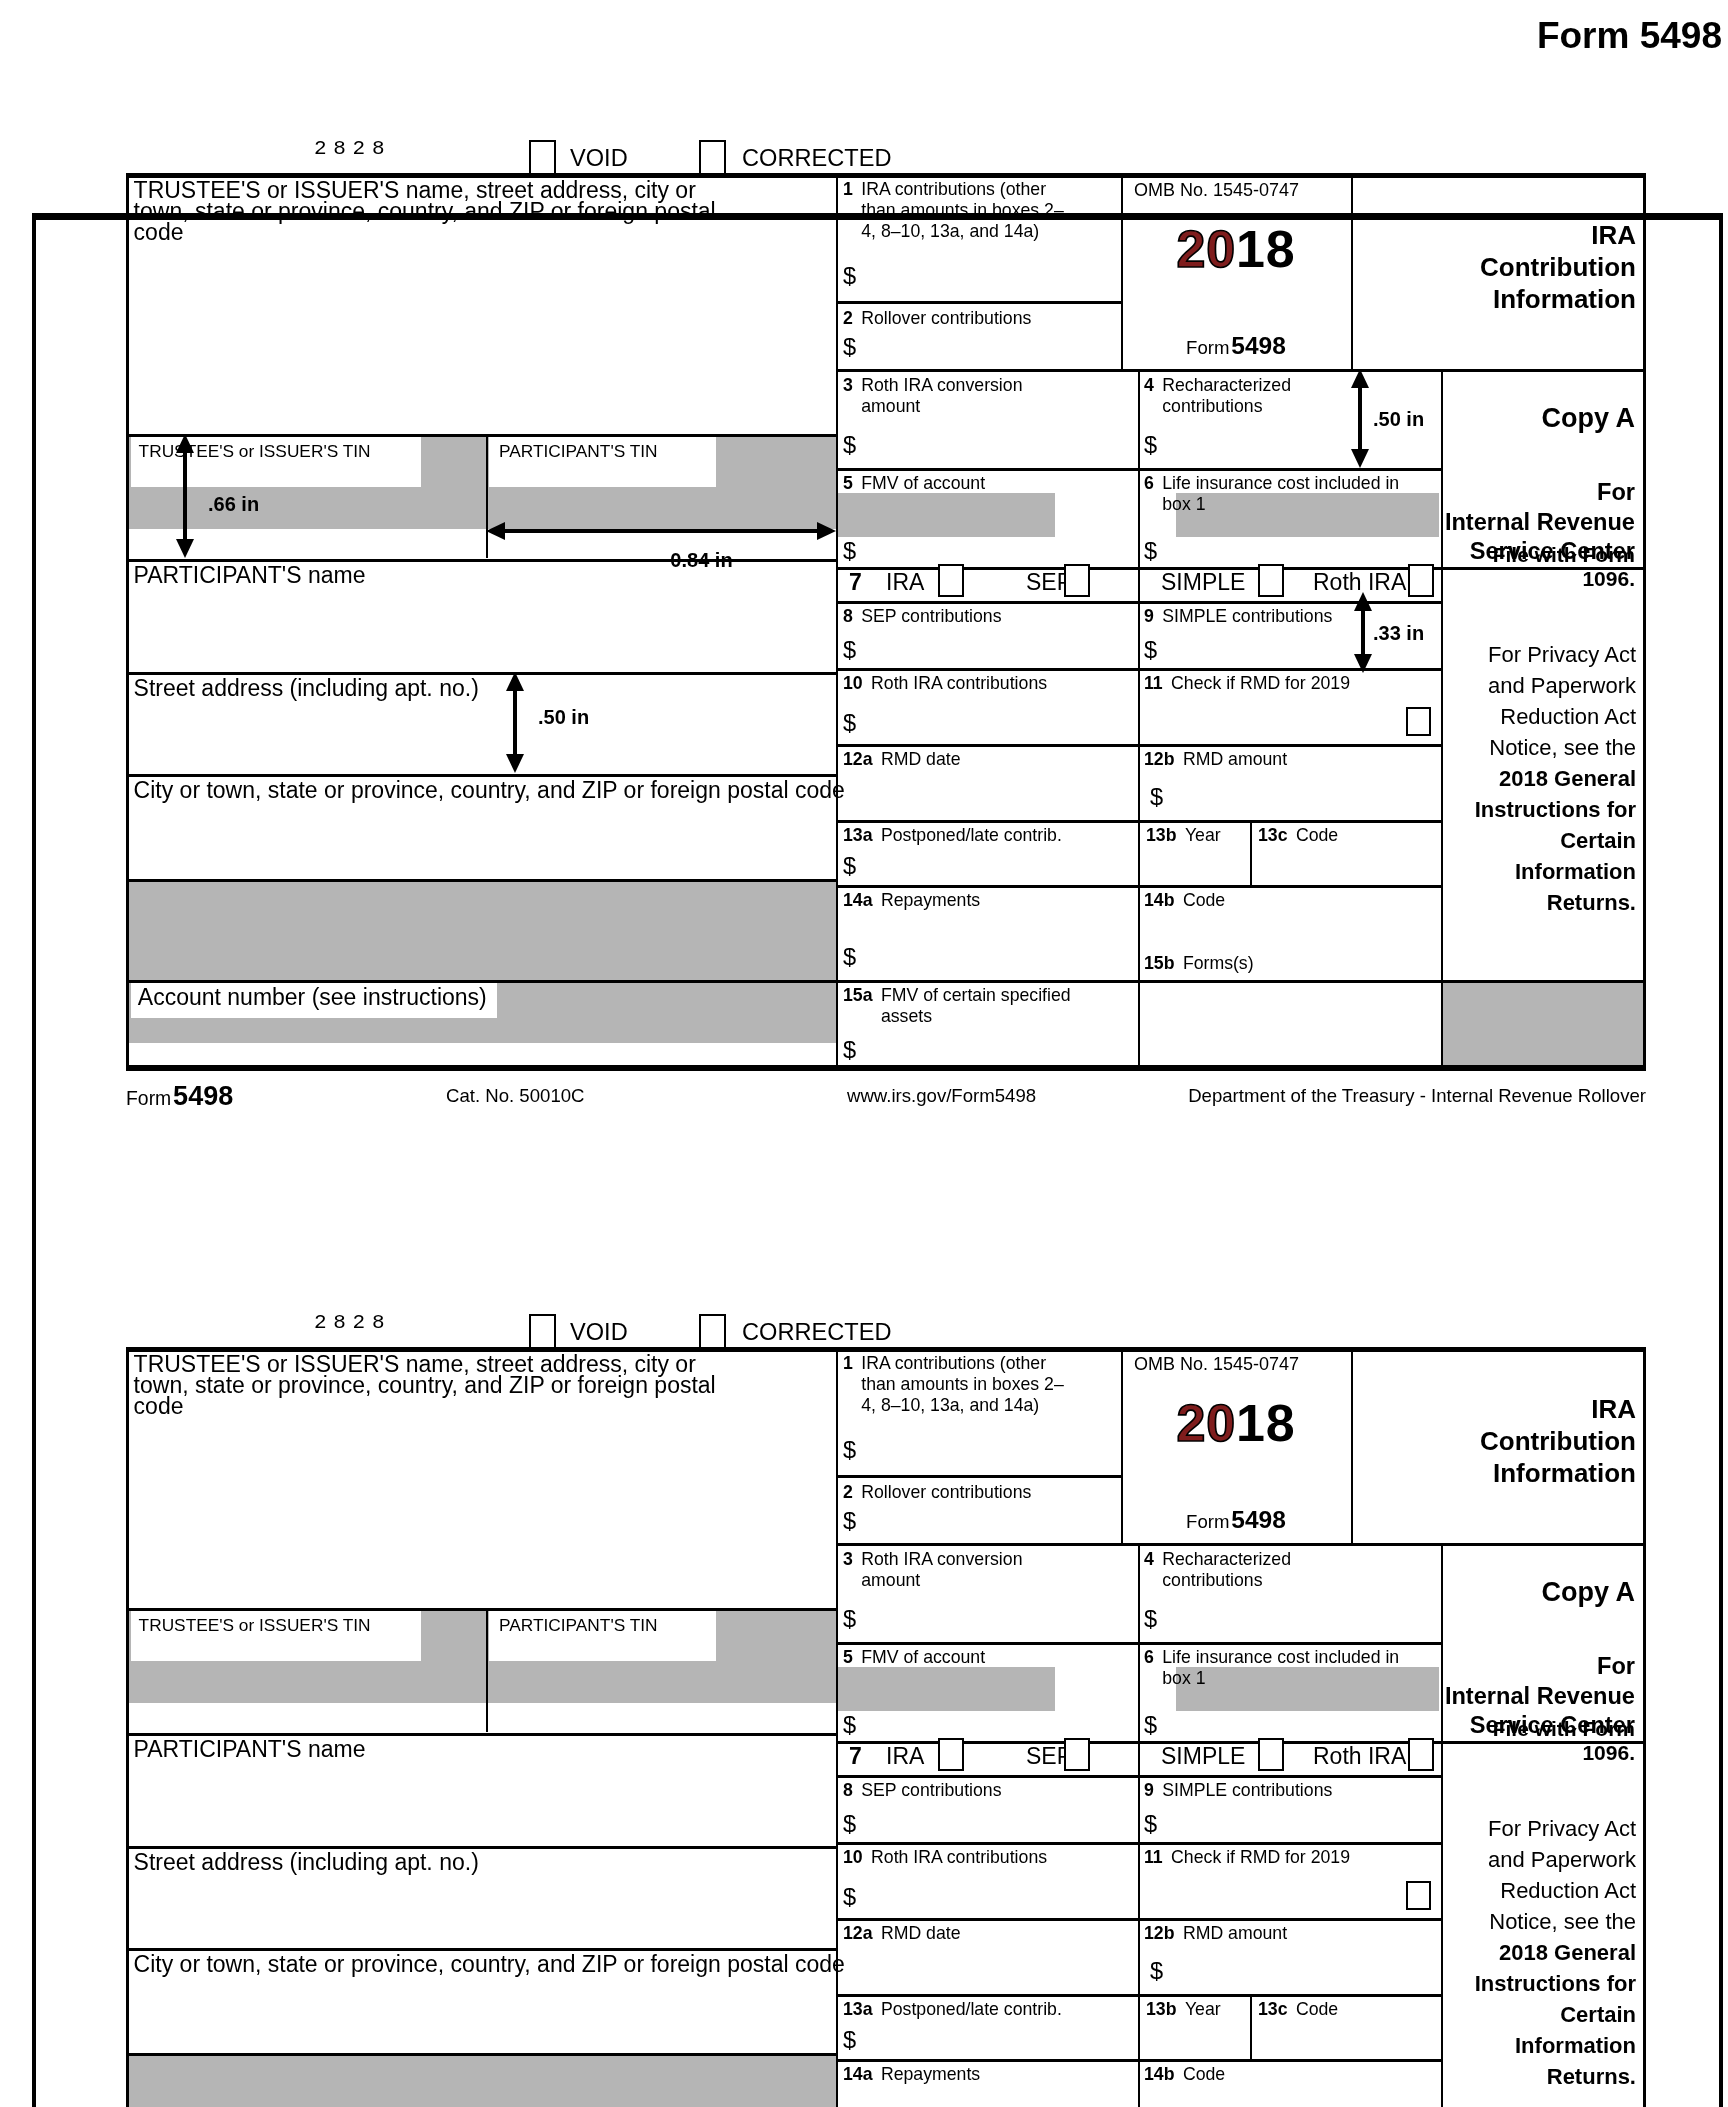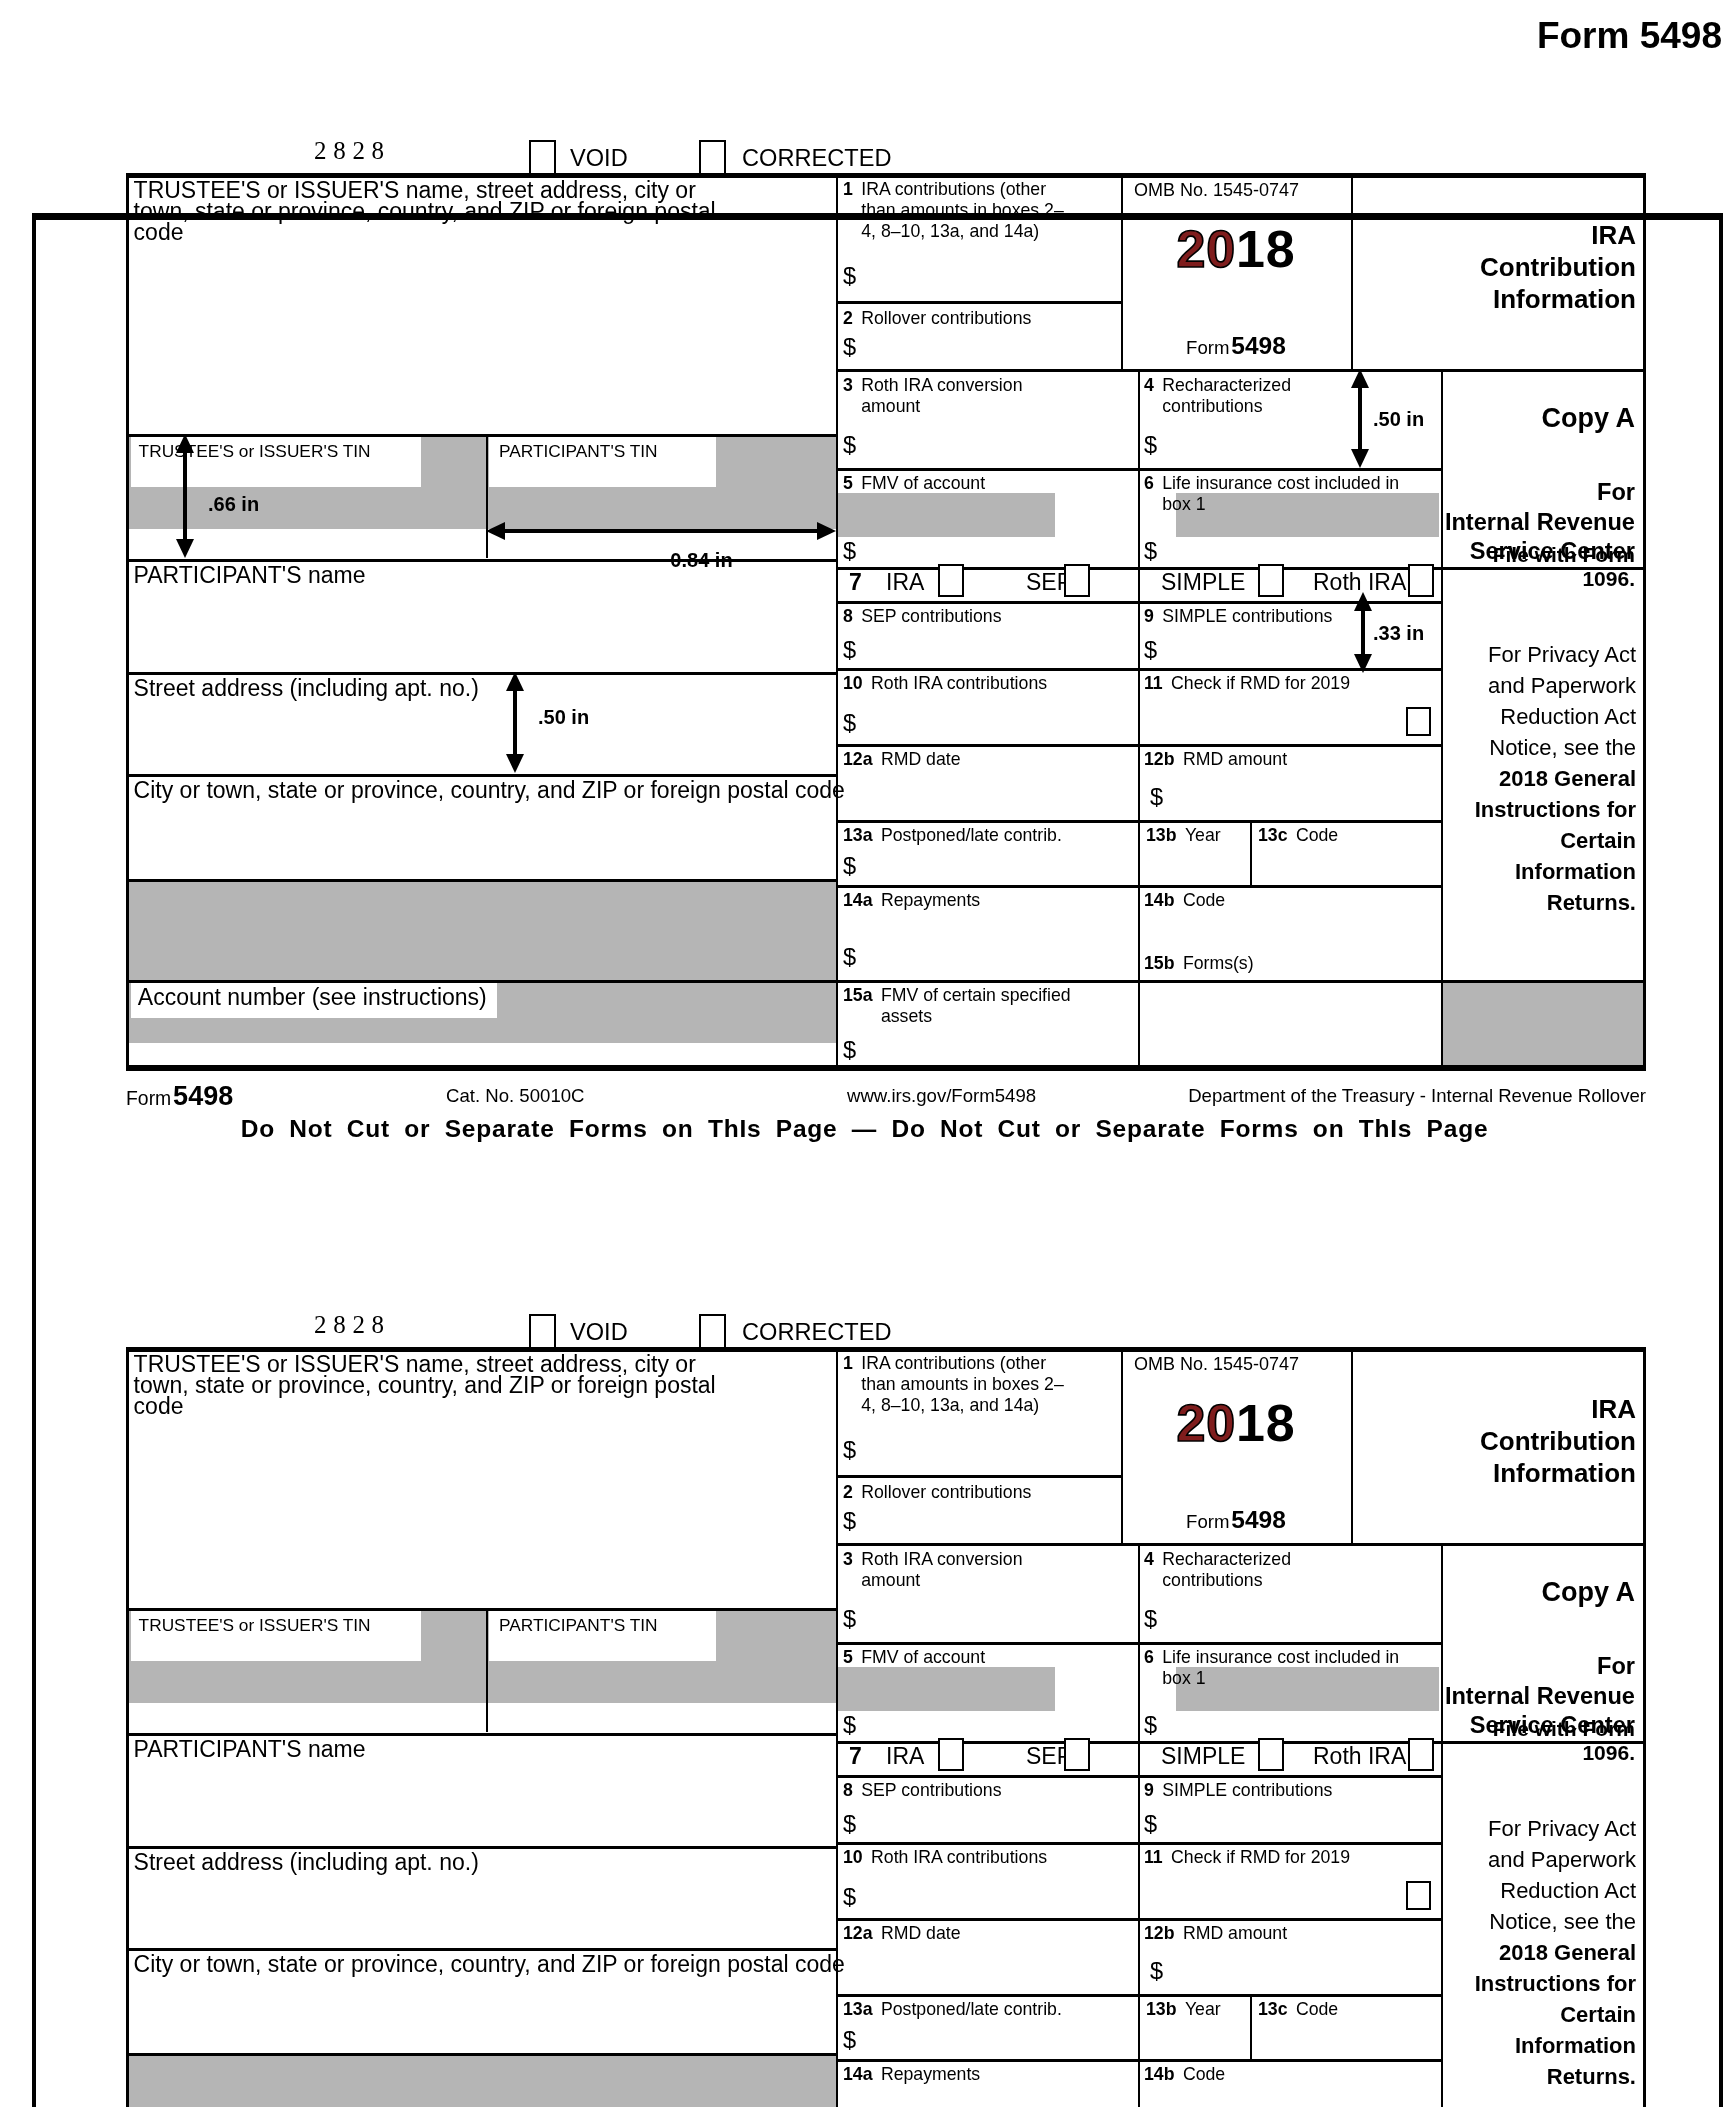--- a/index.html
+++ b/index.html
@@ -20,21 +20,21 @@
   .tframe{position:absolute;left:0;top:36px;width:1520px;height:898px;box-sizing:border-box;
           border:3.4px solid #000;border-top:5.9px solid #000;border-bottom:6.7px solid #000}
   .ann{position:absolute;z-index:6}
   .tri-up,.tri-down,.tri-left,.tri-right{position:absolute;width:0;height:0}
   .tri-up{border-left:9.3px solid transparent;border-right:9.3px solid transparent;border-bottom:19.4px solid #000}
   .tri-down{border-left:9.3px solid transparent;border-right:9.3px solid transparent;border-top:19.4px solid #000}
   .tri-left{border-top:9.3px solid transparent;border-bottom:9.3px solid transparent;border-right:19.4px solid #000}
   .tri-right{border-top:9.3px solid transparent;border-bottom:9.3px solid transparent;border-left:19.4px solid #000}
   .annlab{position:absolute;font-weight:700;font-size:20px;white-space:nowrap}
   .rrt{position:absolute;text-align:right}
-  .ocr{font-family:Liberation Serif, serif;font-size:25px;letter-spacing:6.7px}
+  .ocr{font-family:Liberation Mono, monospace;font-size:21px;letter-spacing:6.7px}
   .y20{color:#7f1d1d;-webkit-text-stroke:1.7px #000}
   .ann .bar{position:absolute;background:#000}
 </style>
 </head>
 <body>
 
 <div id="page">
   <div class="rrt" style="left:1265px;top:14.8px;width:457px;font-size:37px;font-weight:700">Form 5498</div>
 
   <div class="abs" style="left:32px;top:213px;width:1691px;height:2102px;border:4.2px solid #000;border-top:7.6px solid #000;box-sizing:border-box"></div>
@@ -268,21 +268,20 @@
   <div class="annlab ann" style="left:1247px;top:271px">.50 in</div>
 
   <div class="ann" style="left:1228px;top:455px;width:18.6px;height:81px">
     <div class="tri-up" style="left:0;top:0"></div>
     <div class="bar" style="left:7.2px;top:11.8px;width:4.2px;height:58px"></div>
     <div class="tri-down" style="left:0;bottom:0"></div>
   </div>
   <div class="annlab ann" style="left:1247px;top:485px">.33 in</div>
 </div>
 
-  <div class="abs" style="left:38px;top:1115px;width:1653px;text-align:center;font-size:24.5px;font-weight:700;letter-spacing:0.8px;word-spacing:6.7px">Do Not Cut or Separate Forms on ThIs Page — Do Not Cut or Separate Forms on ThIs Page</div>
 
   <div class="copy-slot no-ann" id="copy-bottom" style="top:1311px">
 
   <div class="abs ocr" style="left:188px;top:0px">2828</div>
   <div class="cb" style="left:403px;top:3.4px;width:27px;height:36px"></div>
   <div class="abs" style="left:444px;top:7.6px;font-size:23.6px">VOID</div>
   <div class="cb" style="left:573px;top:3.4px;width:27px;height:36px"></div>
   <div class="abs" style="left:616px;top:7.6px;font-size:23.6px">CORRECTED</div>
 
   <div class="gray" style="left:0.8px;top:297px;width:709px;height:95px"></div>

